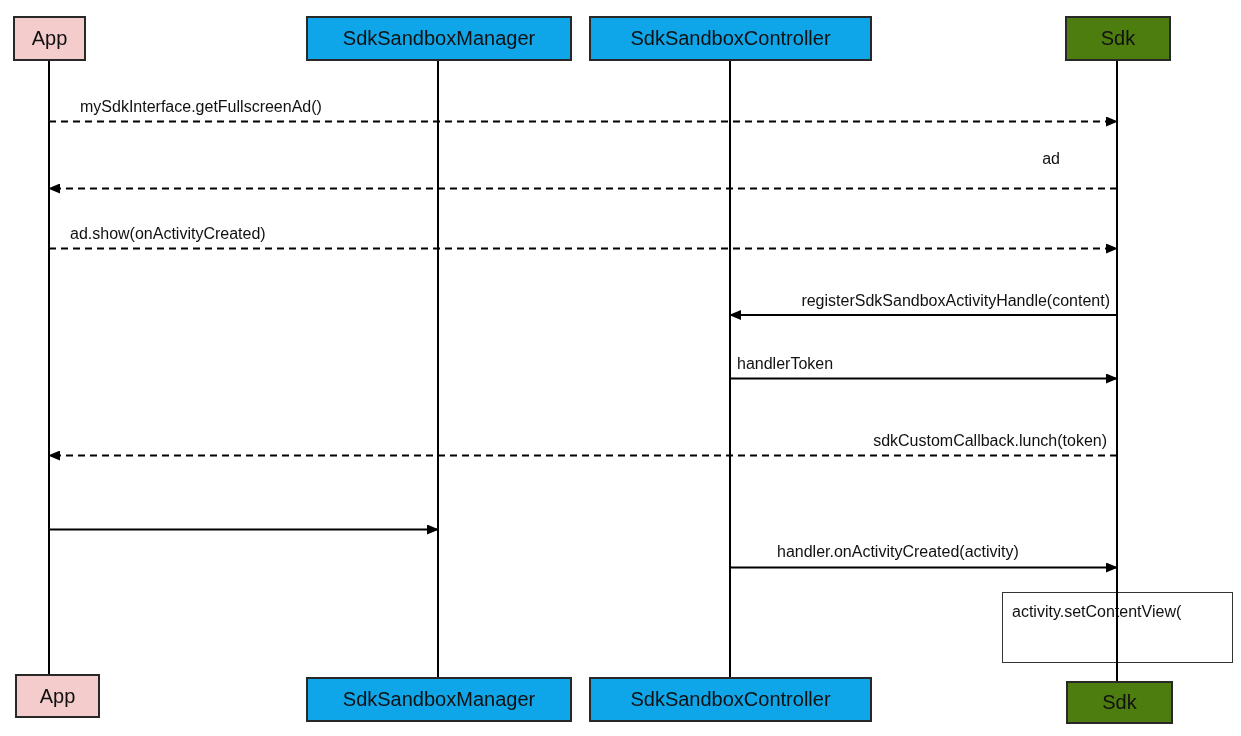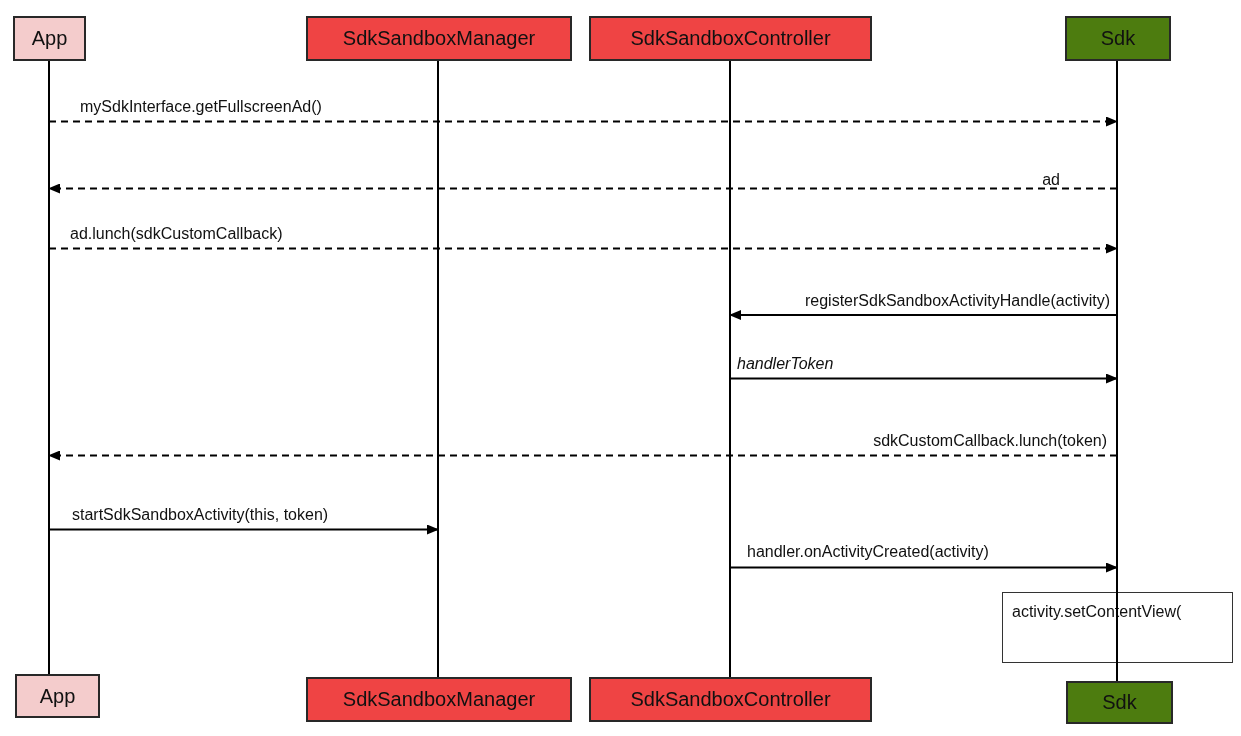--- a/index.html
+++ b/index.html
@@ -22,21 +22,21 @@
     box-sizing: border-box;
     border: 2px solid #282828;
     color: #111111;
     font-size: 20px;
     display: flex;
     align-items: center;
     justify-content: center;
     white-space: nowrap;
   }
   .actor-pink   { background: #f4cccc; }
-  .actor-yellow { background: #ef4444; }
+  .actor-yellow { background: #0ea5e9; }
   .actor-green  { background: #4d7c0f; }
   .msg-label {
     position: absolute;
     z-index: 3;
     font-size: 16px;
     color: #111111;
     white-space: nowrap;
     line-height: 20px;
   }
   .note-box {
@@ -96,21 +96,20 @@
   <div class="actor-box actor-yellow" style="left:306px; top:16px; width:266px; height:45px;">SdkSandboxManager</div>
   <div class="actor-box actor-yellow" style="left:589px; top:16px; width:283px; height:45px;">SdkSandboxController</div>
   <div class="actor-box actor-green" style="left:1065px; top:16px; width:106px; height:45px;">Sdk</div>
 
   <div class="actor-box actor-pink" style="left:15px; top:674px; width:85px; height:44px;">App</div>
   <div class="actor-box actor-yellow" style="left:306px; top:677px; width:266px; height:45px;">SdkSandboxManager</div>
   <div class="actor-box actor-yellow" style="left:589px; top:677px; width:283px; height:45px;">SdkSandboxController</div>
   <div class="actor-box actor-green" style="left:1066px; top:681px; width:107px; height:43px;">Sdk</div>
 
   <div class="msg-label" style="left:80px; top:97px;">mySdkInterface.getFullscreenAd()</div>
-  <div class="msg-label" style="right:181px; top:170px;">ad</div>
-  <div class="msg-label" style="left:70px; top:224px;">ad.lunch(sdkCustomCallback)</div>
-  <div class="msg-label" style="right:131px; top:291px;">registerSdkSandboxActivityHandle(activity)</div>
-  <div class="msg-label" style="left:737px; top:354px;font-style:italic;">handlerToken</div>
+  <div class="msg-label" style="right:181px; top:149px;">ad</div>
+  <div class="msg-label" style="left:70px; top:224px;">ad.show(onActivityCreated)</div>
+  <div class="msg-label" style="right:131px; top:291px;">registerSdkSandboxActivityHandle(content)</div>
+  <div class="msg-label" style="left:737px; top:354px;">handlerToken</div>
   <div class="msg-label" style="right:134px; top:431px;margin-left:20px;">sdkCustomCallback.lunch(token)</div>
-  <div class="msg-label" style="left:72px; top:505px;">startSdkSandboxActivity(this, token)</div>
-  <div class="msg-label" style="left:747px; top:542px;">handler.onActivityCreated(activity)</div>
+  <div class="msg-label" style="left:777px; top:542px;">handler.onActivityCreated(activity)</div>
 
 </div>
 
 </body></html>

